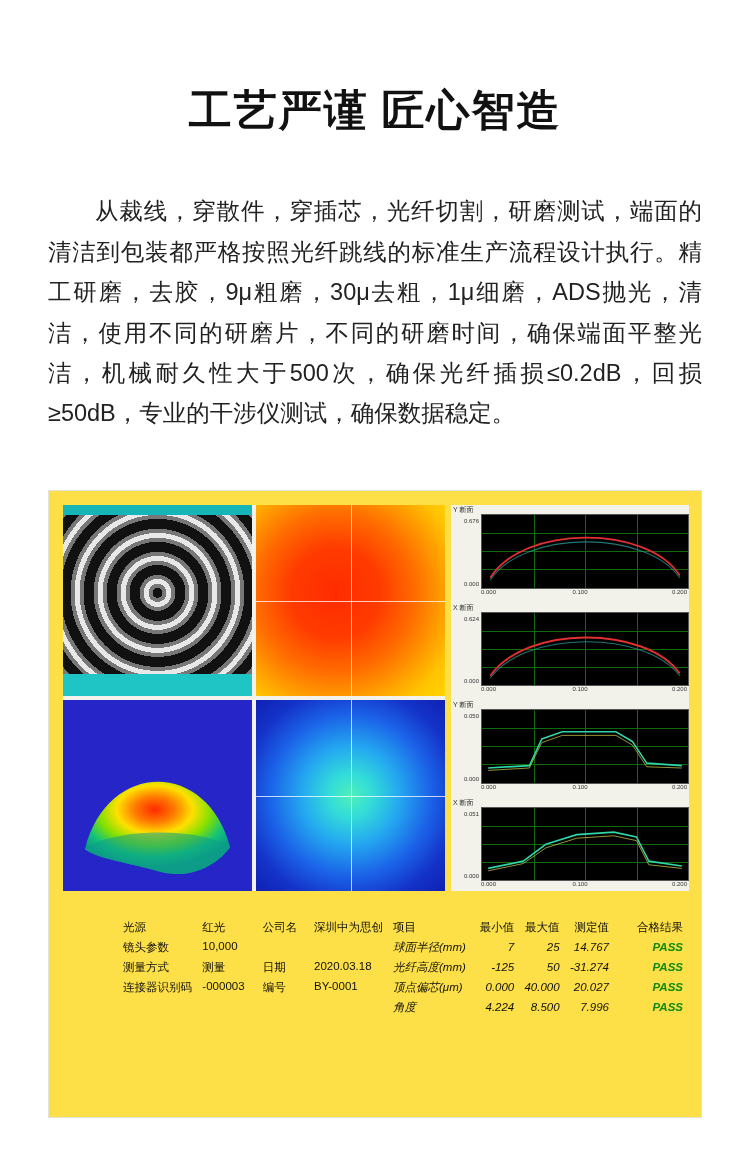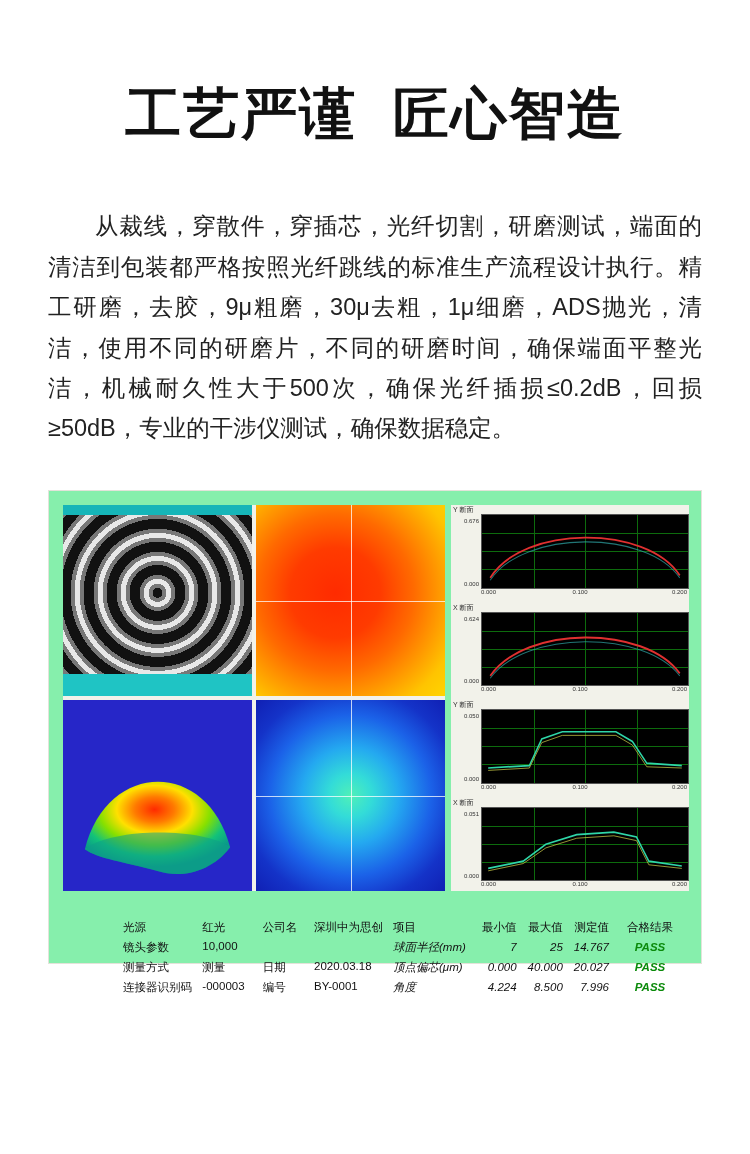--- a/index.html
+++ b/index.html
@@ -15,47 +15,47 @@
   }
   .page {
     position: relative;
     width: 750px;
     height: 1154px;
     background: #ffffff;
   }
   
   .headline {
     text-align: center;
-    font-size: 56px;
+    font-size: 43px;
     font-weight: bold;
     color: #111111;
     letter-spacing: 2px;
     margin: 0;
     padding-top: 86px;
     line-height: 1.15;
-    font-family: Liberation Mono, monospace;
+    font-family: Liberation Serif, serif;
   }
   
   .body-copy {
     margin: 56px 48px 0 48px;
     font-size: 23.5px;
     line-height: 1.72;
     color: #222222;
     text-align: justify;
     text-indent: 2em;
     font-family: "Liberation Sans", sans-serif;
   }
   
   .device-shot {
     position: absolute;
     left: 48px;
     top: 490px;
     width: 654px;
-    height: 474px;
-    background: #86efac;
+    height: 628px;
+    background: #fde047;
     border: 1px solid #e3e3da;
     box-sizing: border-box;
   }
   .grid-wrap {
     position: absolute;
     left: 14px;
     top: 14px;
     width: 626px;
     height: 386px;
     display: flex;
@@ -217,21 +217,21 @@
     text-align: left;
     padding-left: 0;
   }
   .meas td {
     text-align: right;
     padding: 2.5px 4px;
     white-space: nowrap;
     font-style: italic;
   }
   .meas td.pass, .meas th.res {
-    text-align: center;
+    text-align: right;
     width: 66px;
   }
   .meas td.pass {
     color: #0a8a0a;
     font-weight: bold;
   }
 </style>
 </head>
 <body>
 
@@ -433,20 +433,27 @@
             <th class="res">合格结果</th>
           </tr>
           <tr>
             <td class="first">球面半径(mm)</td>
             <td>7</td>
             <td>25</td>
             <td>14.767</td>
             <td class="pass">PASS</td>
           </tr>
           <tr>
+            <td class="first">光纤高度(mm)</td>
+            <td>-125</td>
+            <td>50</td>
+            <td>-31.274</td>
+            <td class="pass">PASS</td>
+          </tr>
+          <tr>
             <td class="first">顶点偏芯(μm)</td>
             <td>0.000</td>
             <td>40.000</td>
             <td>20.027</td>
             <td class="pass">PASS</td>
           </tr>
           <tr>
             <td class="first">角度</td>
             <td>4.224</td>
             <td>8.500</td>

